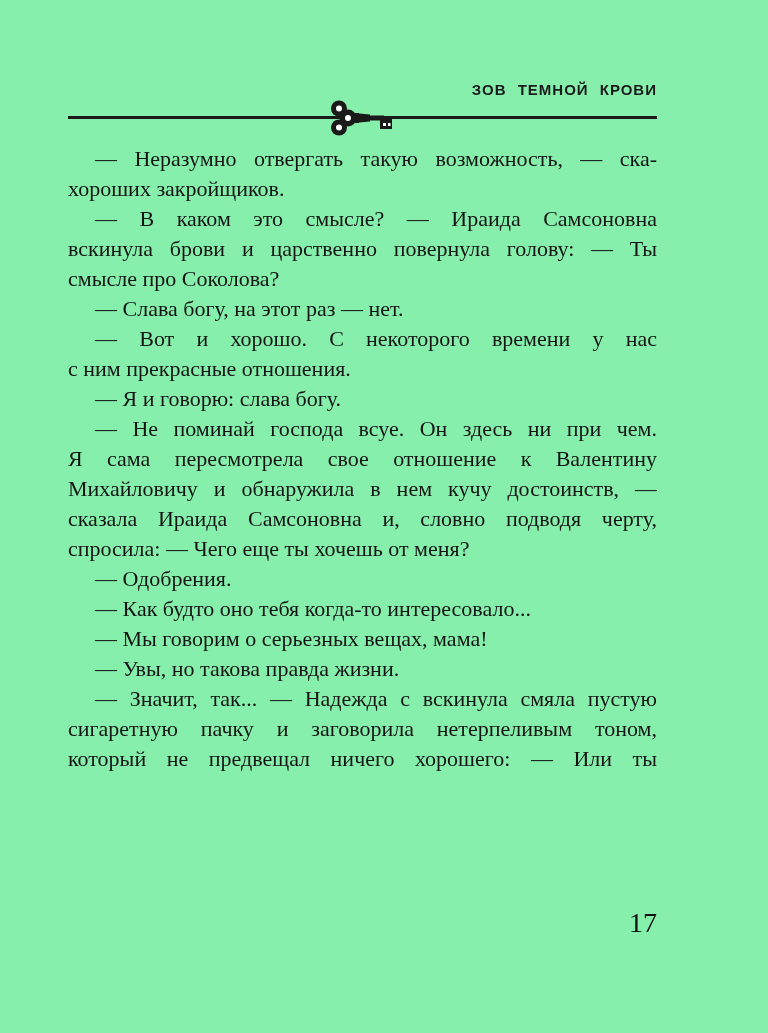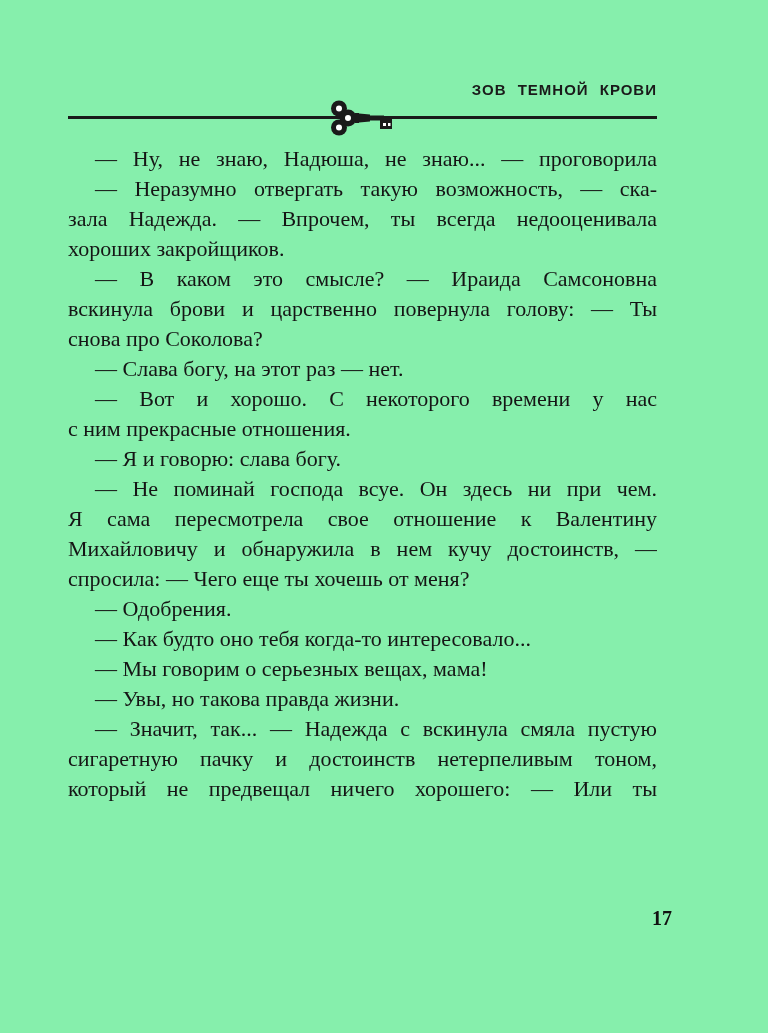--- a/index.html
+++ b/index.html
@@ -59,24 +59,24 @@
   }
   .ln.j::after {
     content: "";
     display: inline-block;
     width: 100%;
     height: 0;
   }
   .page-num {
     position: absolute;
     top: 907px;
-    right: 96px;
+    right: 111px;
     font-family: "Liberation Serif", serif;
-    font-weight: 700;
-    font-size: 20px;
+    font-weight: 400;
+    font-size: 28px;
     color: #111;
   }
 </style>
 </head>
 <body>
 
 <div class="page">
 
   <div class="running-head">ЗОВ ТЕМНОЙ КРОВИ</div>
 
@@ -95,39 +95,38 @@
     <g fill="#ffffff">
       <circle cx="11" cy="9.5" r="3"></circle>
       <circle cx="11" cy="28.5" r="3"></circle>
       <circle cx="20" cy="19" r="3"></circle>
       <rect x="55" y="24" width="3" height="3"></rect>
       <rect x="60" y="24" width="2.5" height="3"></rect>
     </g>
   </svg>
 
   <div class="body-text">
-    <div class="ln ind j">— Ну, не знаю, Надюша, не знаю... — проговорила</div>
     <div class="ln ind j">— Неразумно отвергать такую возможность, — ска-</div>
-    <div class="ln j">зала Надежда. — Впрочем, ты всегда недооценивала</div>
     <div class="ln">хороших закройщиков.</div>
     <div class="ln ind j">— В каком это смысле? — Ираида Самсоновна</div>
     <div class="ln j">вскинула брови и царственно повернула голову: — Ты</div>
-    <div class="ln">снова про Соколова?</div>
+    <div class="ln">смысле про Соколова?</div>
     <div class="ln ind">— Слава богу, на этот раз — нет.</div>
     <div class="ln ind j">— Вот и хорошо. С некоторого времени у нас</div>
     <div class="ln">с ним прекрасные отношения.</div>
     <div class="ln ind">— Я и говорю: слава богу.</div>
     <div class="ln ind j">— Не поминай господа всуе. Он здесь ни при чем.</div>
     <div class="ln j">Я сама пересмотрела свое отношение к Валентину</div>
     <div class="ln j">Михайловичу и обнаружила в нем кучу достоинств, —</div>
+    <div class="ln j">сказала Ираида Самсоновна и, словно подводя черту,</div>
     <div class="ln">спросила: — Чего еще ты хочешь от меня?</div>
     <div class="ln ind">— Одобрения.</div>
     <div class="ln ind">— Как будто оно тебя когда-то интересовало...</div>
     <div class="ln ind">— Мы говорим о серьезных вещах, мама!</div>
     <div class="ln ind">— Увы, но такова правда жизни.</div>
     <div class="ln ind j">— Значит, так... — Надежда с вскинула смяла пустую</div>
-    <div class="ln j">сигаретную пачку и достоинств нетерпеливым тоном,</div>
+    <div class="ln j">сигаретную пачку и заговорила нетерпеливым тоном,</div>
     <div class="ln j">который не предвещал ничего хорошего: — Или ты</div>
   </div>
 
   <div class="page-num">17</div>
 
 </div>
 
 </body></html>

